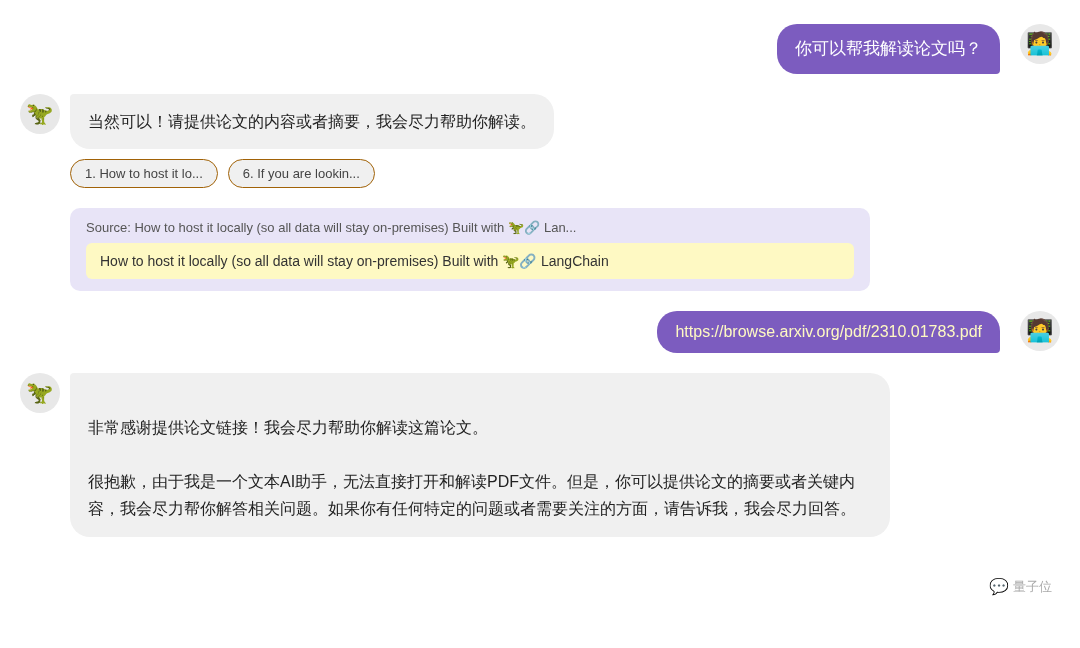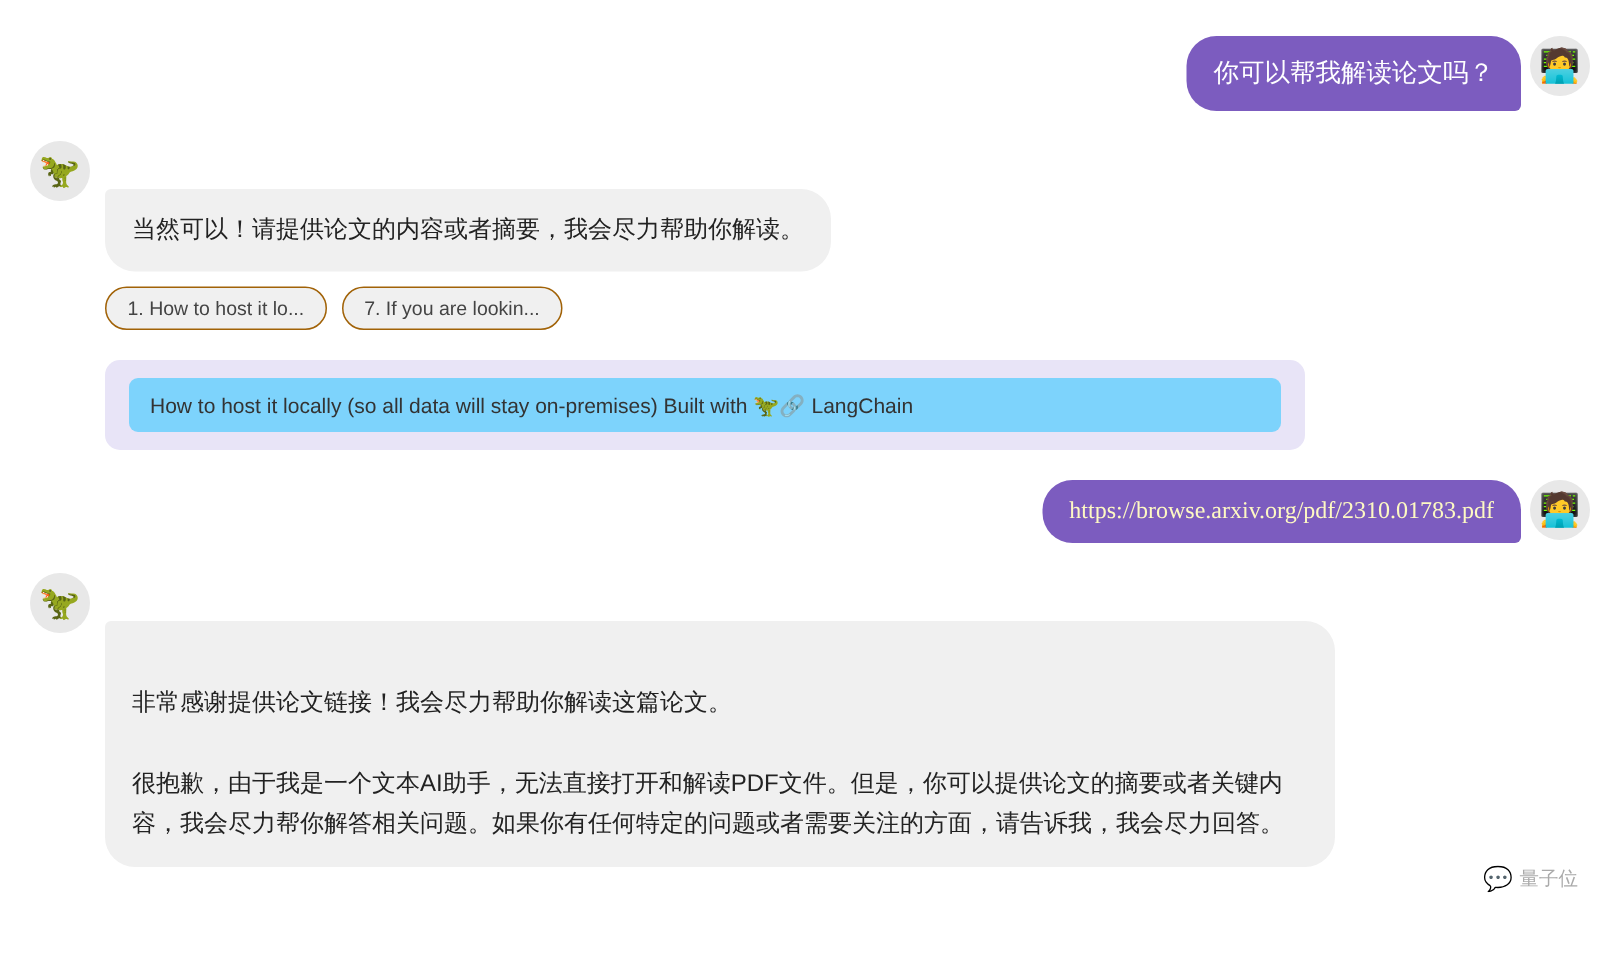--- a/index.html
+++ b/index.html
@@ -20,22 +20,21 @@
       display: flex;
       flex-direction: column;
       gap: 20px;
     }
 
     
     .message-row-user {
       display: flex;
       justify-content: flex-end;
       align-items: flex-start;
-      gap: 6px;
-      font-family: Liberation Serif, serif;
+      gap: 20px;
     }
     .message-row-bot {
       display: flex;
       justify-content: flex-start;
       align-items: flex-start;
       gap: 10px;
     }
     .avatar {
       width: 40px;
       height: 40px;
@@ -57,21 +56,20 @@
       line-height: 1.5;
     }
     .bubble-bot {
       background: #f0f0f0;
       color: #222;
       border-radius: 4px 20px 20px 20px;
       padding: 14px 18px;
       font-size: 16px;
       max-width: 820px;
       line-height: 1.7;
-      margin-top: 32px;
     }
     .bubble-url {
       background: #7c5cbf;
       color: #fef9c3;
       border-radius: 20px 20px 4px 20px;
       padding: 12px 18px;
       font-size: 16px;
       max-width: 540px;
       word-break: break-all;
     }
@@ -104,21 +102,21 @@
       padding: 12px 16px;
       margin-left: 50px;
       max-width: 800px;
     }
     .source-card-title {
       font-size: 13px;
       color: #555;
       margin-bottom: 8px;
     }
     .source-card-body {
-      background: #7dd3fc;
+      background: #fef9c3;
       border-radius: 6px;
       padding: 10px 14px;
       font-size: 14px;
       color: #333;
     }
 
     
     .watermark {
       position: fixed;
       bottom: 52px;
@@ -146,26 +144,27 @@
   </div>
 
   <div class="message-row-bot">
     <div class="avatar">🦖</div>
     <div style="display:flex;flex-direction:column;gap:10px;">
       <div class="bubble-bot">
         <span>当然可以！请提供论文的内容或者摘要，我会尽力帮助你解读。</span>
       </div>
       <div class="chips-row" style="margin-left:0;">
         <div class="chip">1. How to host it lo...</div>
-        <div class="chip">7. If you are lookin...</div>
+        <div class="chip">6. If you are lookin...</div>
       </div>
     </div>
   </div>
 
   <div class="source-card">
+    <div class="source-card-title">Source: How to host it locally (so all data will stay on-premises) Built with 🦖🔗 Lan...</div>
     <div class="source-card-body">How to host it locally (so all data will stay on-premises) Built with 🦖🔗 LangChain</div>
   </div>
 
   <div class="message-row-user">
     <div class="bubble-url">
       <span>https://browse.arxiv.org/pdf/2310.01783.pdf</span>
     </div>
     <div class="avatar">🧑‍💻</div>
   </div>
 

